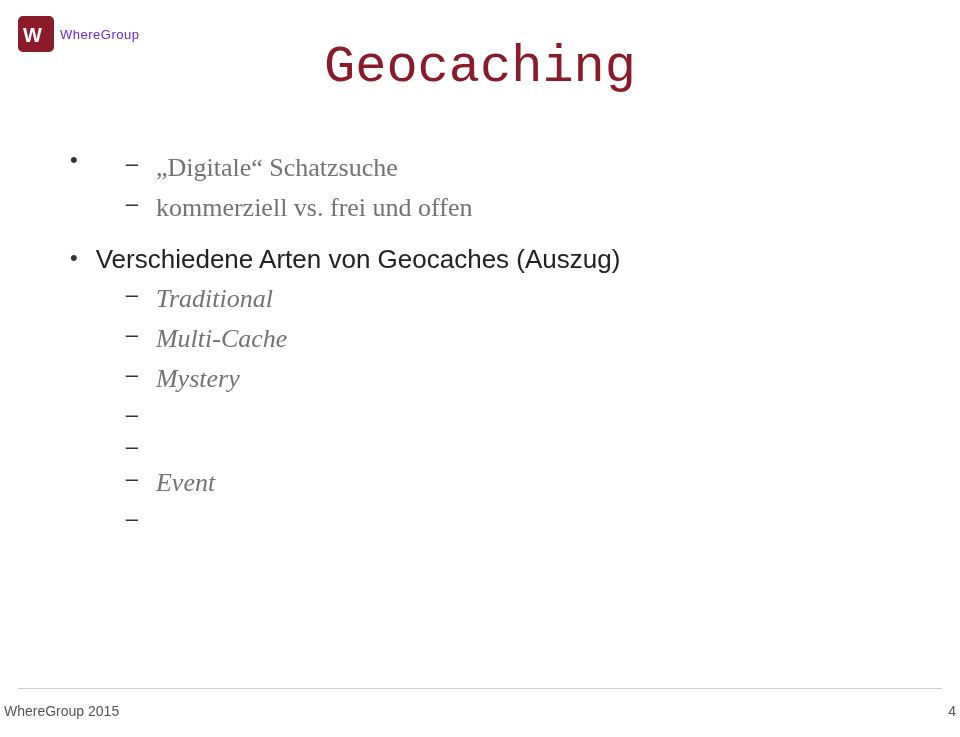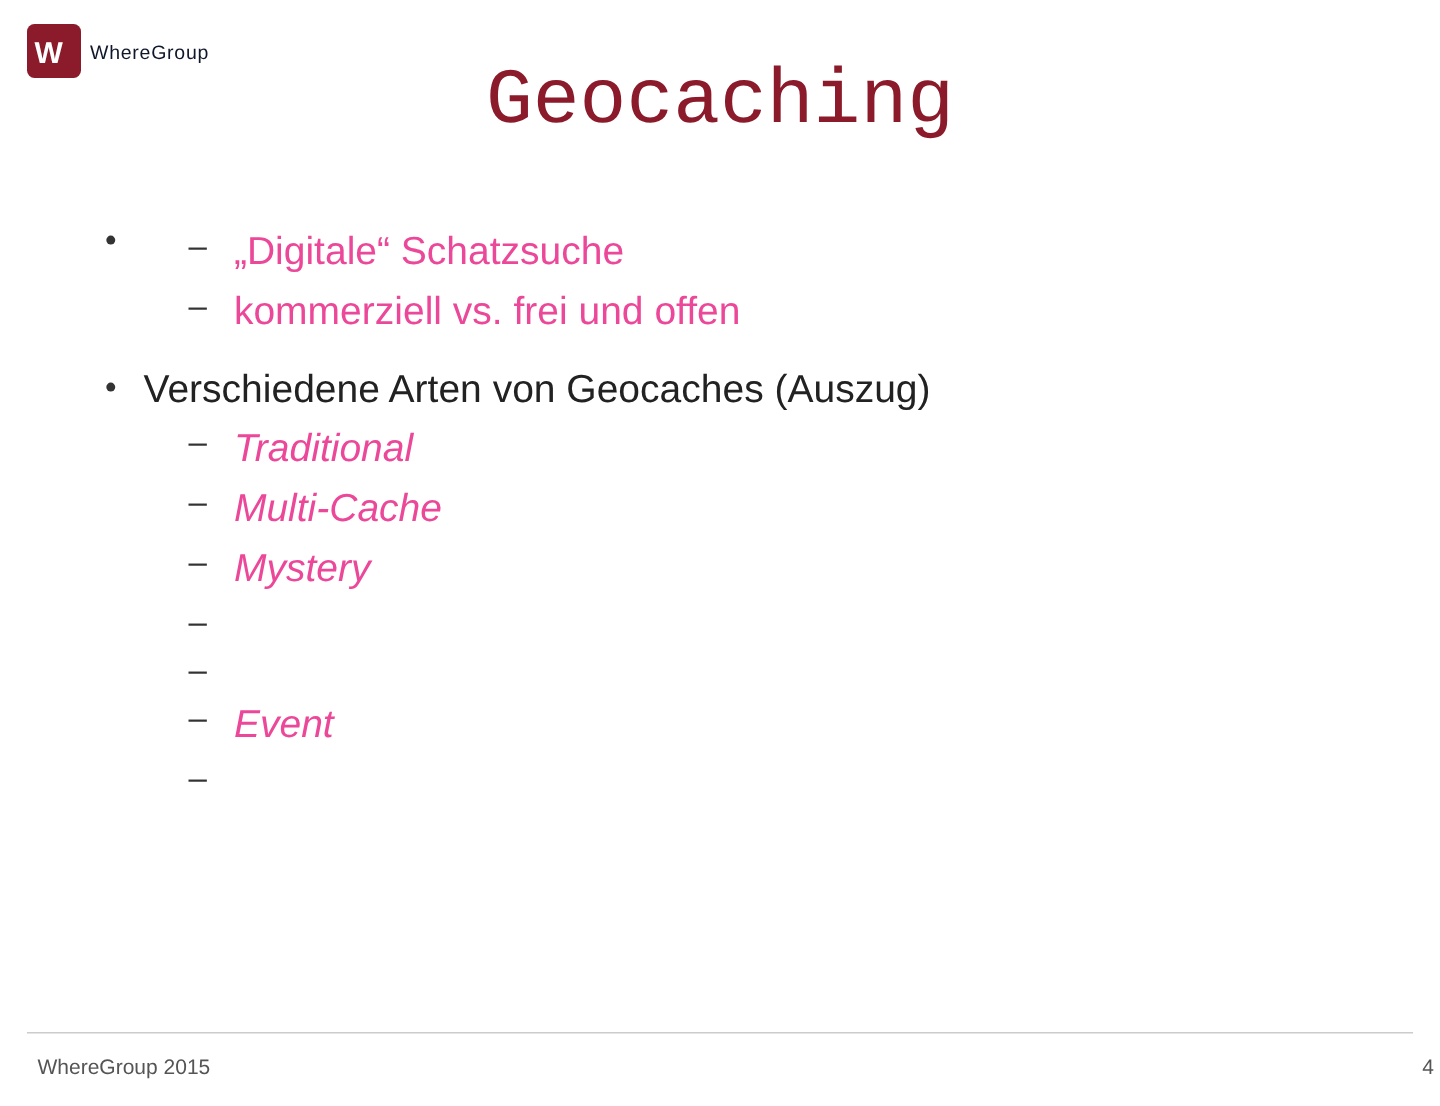--- a/index.html
+++ b/index.html
@@ -27,21 +27,21 @@
       gap: 6px;
     }
 
     .logo-icon {
       width: 36px;
       height: 36px;
     }
 
     .logo-text {
       font-size: 13px;
-      color: #0f172a;
+      color: #6d28d9;
       font-weight: normal;
       letter-spacing: 0.5px;
       text-align: right;
     }
 
     
     .slide-title {
       position: absolute;
       top: 38px;
       left: 0;
@@ -96,40 +96,39 @@
     .dash {
       color: #333;
       font-size: 22px;
       margin-right: 18px;
       flex-shrink: 0;
       font-weight: 300;
     }
 
     .sub-text {
       font-size: 26px;
-      color: #ec4899;
-      font-family: Liberation Sans, sans-serif;
+      color: #737373;
+      font-family: Liberation Serif, serif;
       font-style: italic;
       line-height: 1.3;
     }
 
     .sub-text-normal {
       font-style: normal;
     }
 
     
     .footer {
       position: absolute;
       bottom: 18px;
       left: 0;
       right: 0;
       display: flex;
       justify-content: space-between;
       padding: 0 4px;
-      margin-left: 21px;
     }
 
     .footer-left {
       font-size: 14px;
       color: #555;
     }
 
     .footer-right {
       font-size: 14px;
       color: #555;

